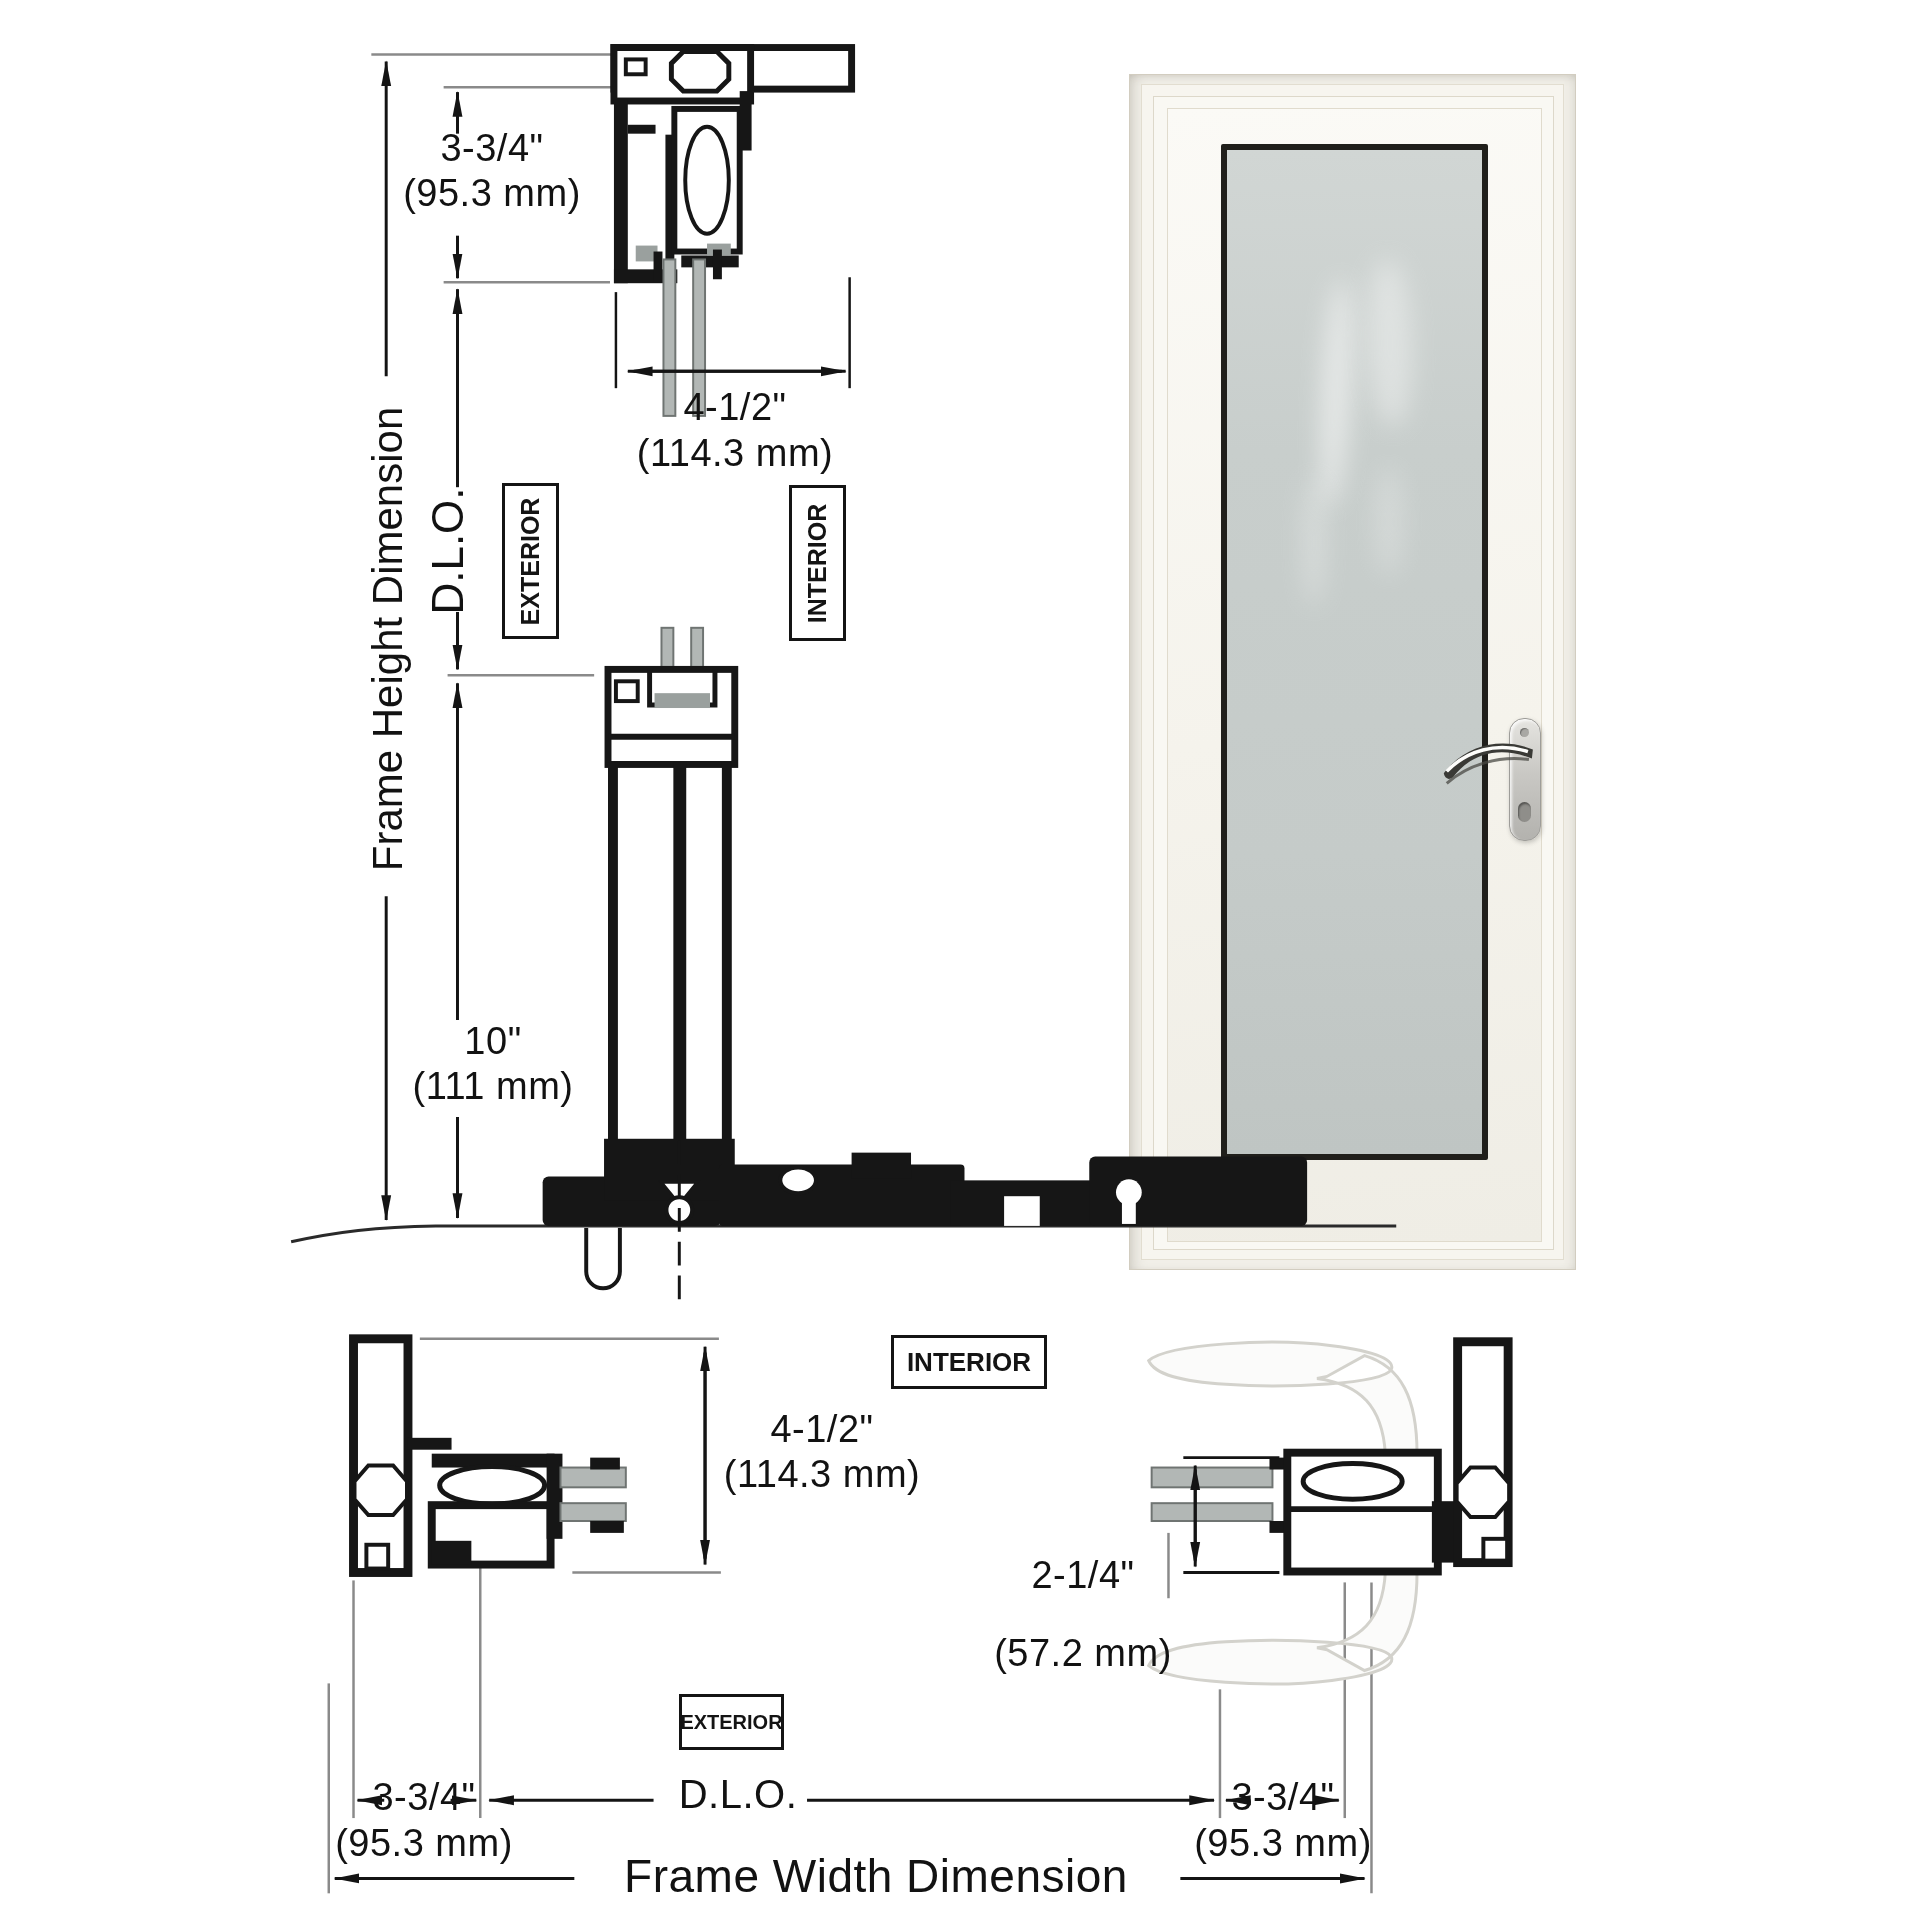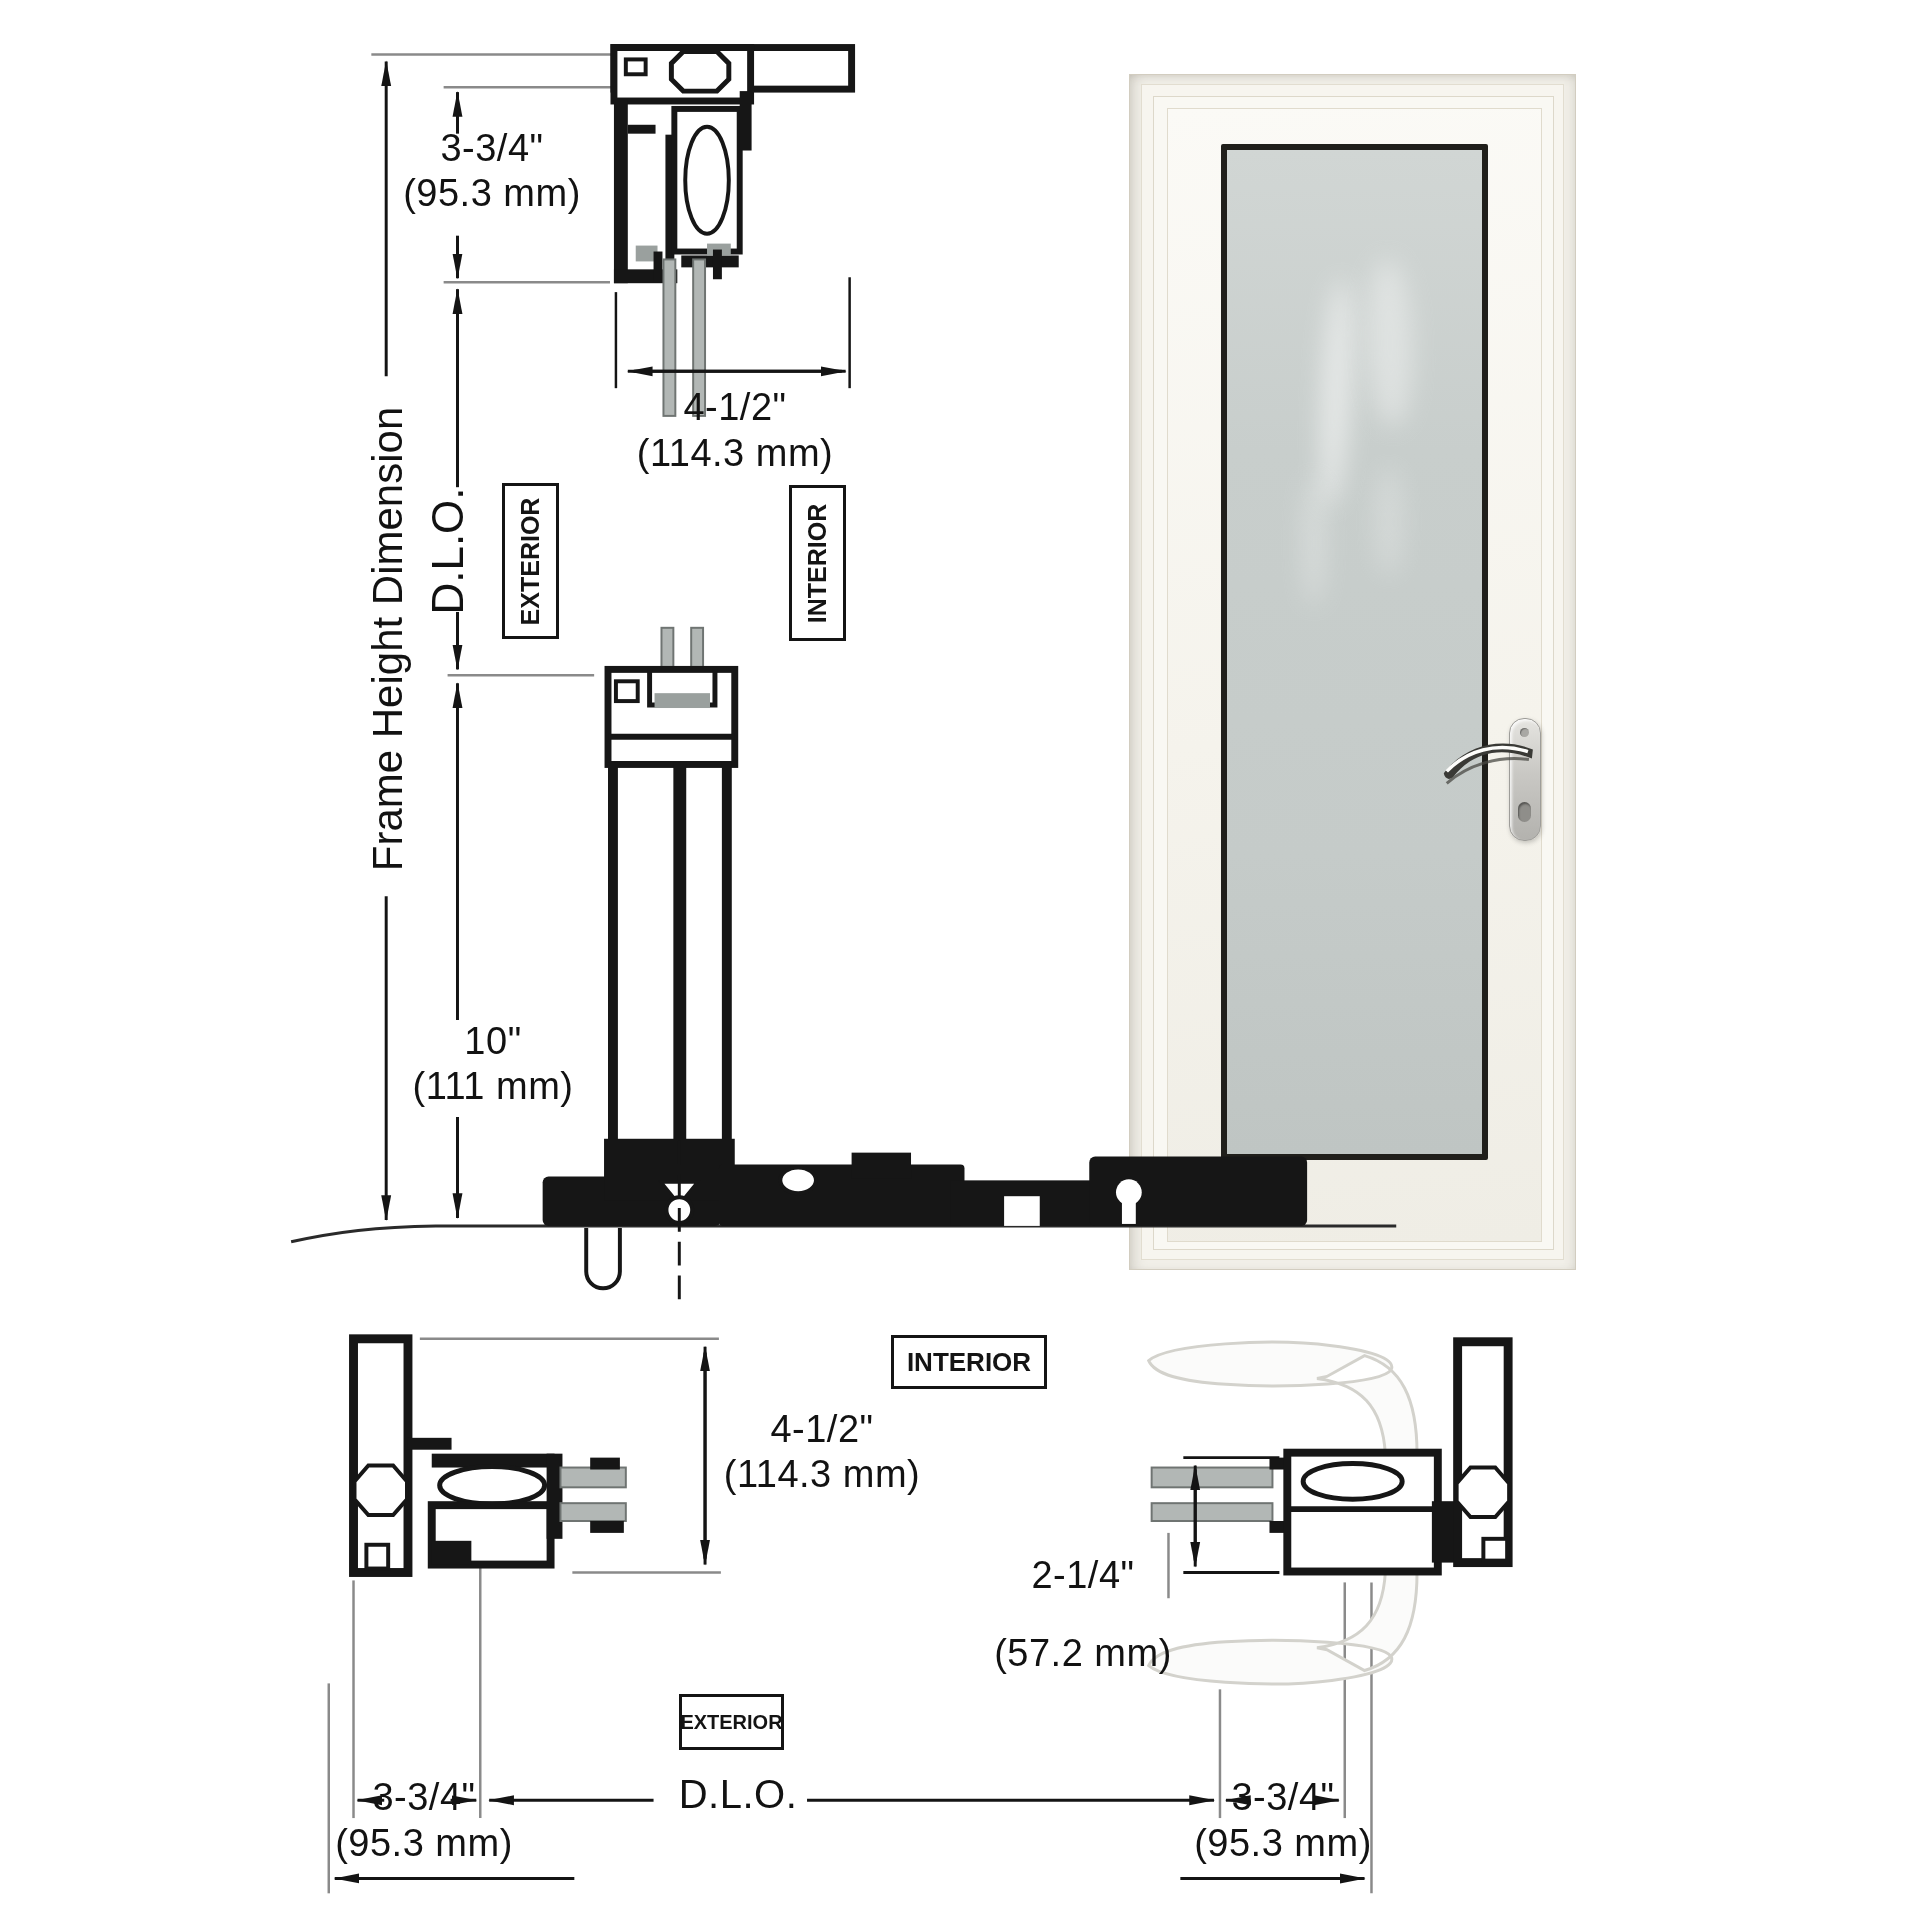--- a/index.html
+++ b/index.html
@@ -278,15 +278,16 @@
   <div class="dim" style="left:1083px; top:1602px;margin-top:32px;">(57.2 mm)</div>
 
   <div class="dim" style="left:738px; top:1774px; font-size:40px;">D.L.O.</div>
 
   <div class="dim" style="left:424px; top:1778px;">3-3/4"</div>
   <div class="dim" style="left:424px; top:1824px;">(95.3 mm)</div>
 
   <div class="dim" style="left:1283px; top:1778px;">3-3/4"</div>
   <div class="dim" style="left:1283px; top:1824px;">(95.3 mm)</div>
 
+  <div class="dim" style="left:876px; top:1853px; font-size:46px;">Frame Width Dimension</div>
 
 </div>
 
 
 </body></html>

